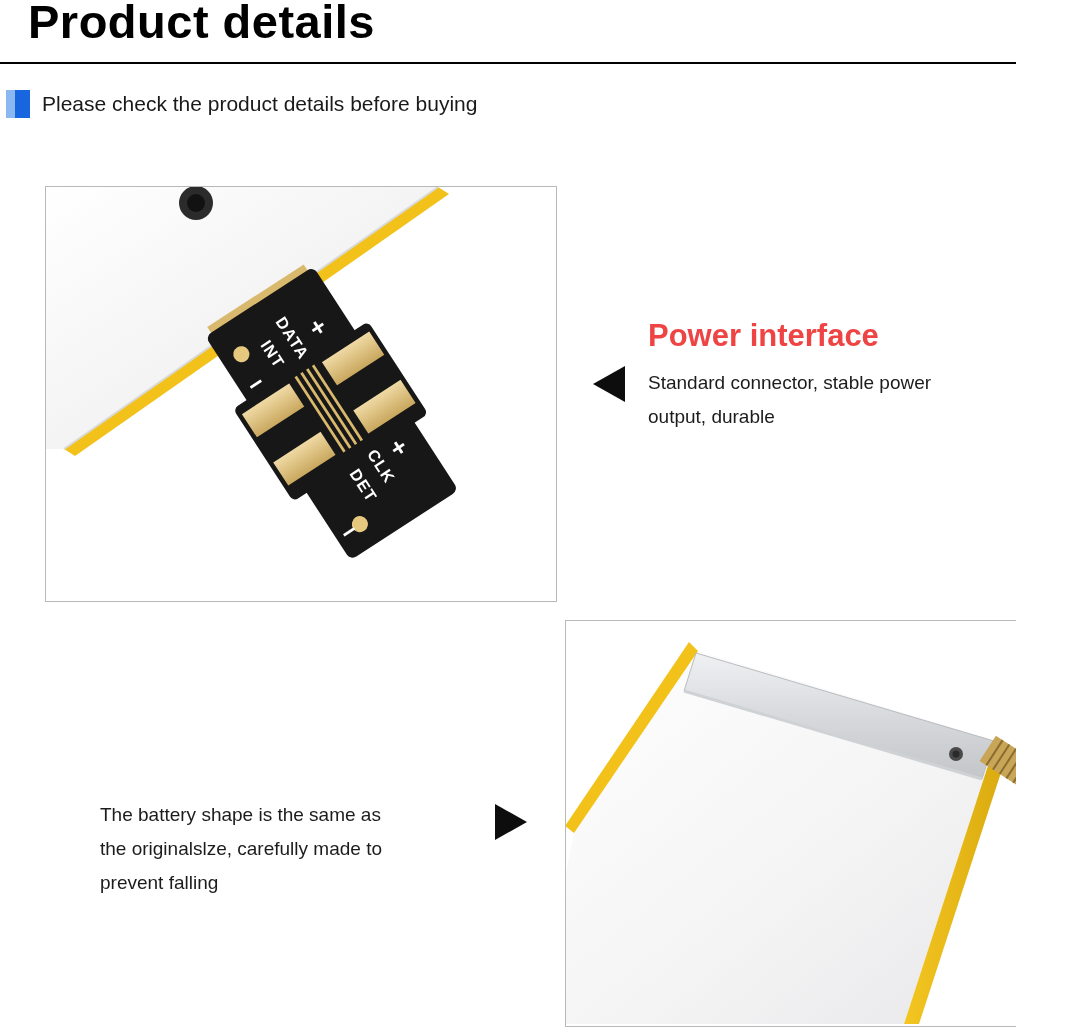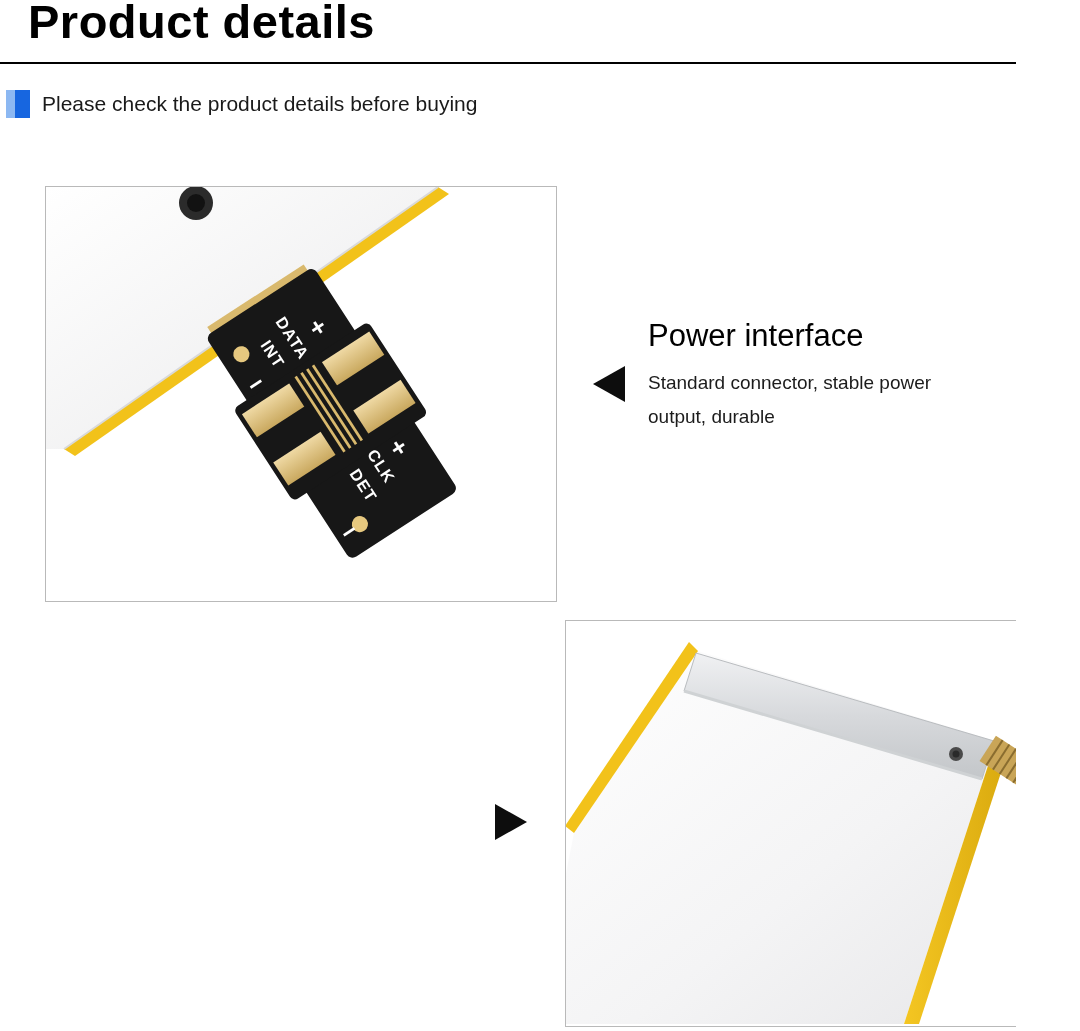--- a/index.html
+++ b/index.html
@@ -10,21 +10,21 @@
   .title-rule{position:absolute;left:0;top:62px;width:1080px;height:2px;background:#000;}
 
   .subtitle-row{position:absolute;left:6px;top:90px;display:flex;align-items:center;}
   .subtitle-icon{width:24px;height:28px;background:linear-gradient(90deg,#8cb8f2 0%,#8cb8f2 38%,#1766e0 38%,#1766e0 100%);margin-right:12px;}
   .subtitle-text{font-size:21px;color:#1a1a1a;}
 
   .photo-frame{position:absolute;border:1px solid #b9b9b9;background:#fff;overflow:hidden;}
   .frame-connector{left:45px;top:186px;width:510px;height:414px;}
   .frame-battery{left:565px;top:620px;width:510px;height:405px;}
 
-  .section-heading{position:absolute;font-size:31px;font-weight:normal;color:#000000;text-align:right;}
+  .section-heading{position:absolute;font-size:31px;font-weight:bold;color:#ef4444;text-align:right;}
   .section-body{position:absolute;font-size:19px;line-height:34px;color:#1c1c1c;}
 
   .power-heading{left:648px;top:318px;}
   .power-body{left:648px;top:366px;width:330px;}
   .material-heading{left:100px;top:738px;}
   .material-body{left:100px;top:798px;width:290px;}
 
   .tri{position:absolute;width:0;height:0;}
   .tri-left{left:593px;top:366px;border-top:18px solid transparent;border-bottom:18px solid transparent;border-right:32px solid #0d0d0d;}
   .tri-right{left:495px;top:804px;border-top:18px solid transparent;border-bottom:18px solid transparent;border-left:32px solid #0d0d0d;}
@@ -143,15 +143,16 @@
         <line x1="12" y1="-6" x2="12" y2="24" stroke="#8a6d2f" stroke-width="2"></line>
         <line x1="20" y1="-6" x2="20" y2="24" stroke="#8a6d2f" stroke-width="2"></line>
         <line x1="28" y1="-6" x2="28" y2="24" stroke="#8a6d2f" stroke-width="2"></line>
         <line x1="36" y1="-6" x2="36" y2="24" stroke="#8a6d2f" stroke-width="2"></line>
         <rect x="44" y="-9" width="40" height="34" fill="#d8cfae"></rect>
         <text x="46" y="12" font-size="9" fill="#4a8a3c" font-style="italic">adhesive</text>
       </g>
     </svg>
   </div>
 
+  <div class="section-body material-body">The battery shape is the same as the originalslze, carefully made to prevent falling</div>
   <div class="tri tri-right"></div>
 
 </div>
 
 </body></html>

